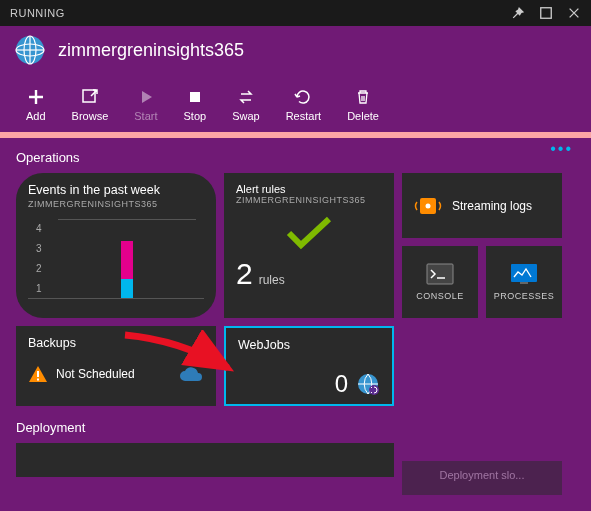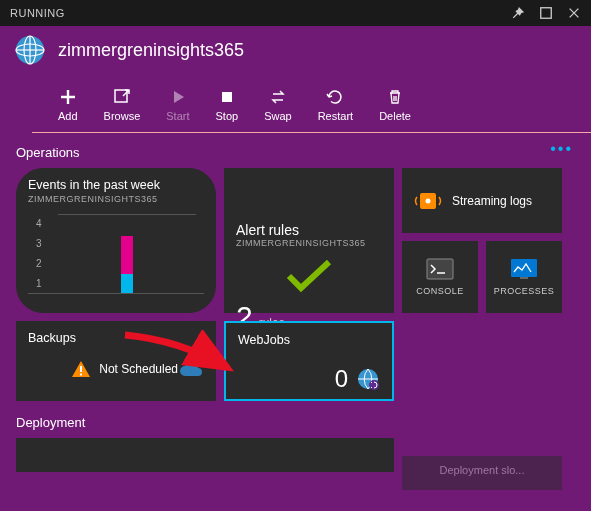--- a/index.html
+++ b/index.html
@@ -7,57 +7,57 @@
 .panel { background: #701a75; width: 100%; height: 100%; position: relative; }
 .header-bar { display: flex; align-items: center; justify-content: space-between; padding: 4px 10px; background: #1a1a1a; height: 26px; }
 .status { font-size: 11px; color: #ccc; letter-spacing: 0.5px; }
 .win-controls { display: flex; gap: 14px; align-items: center; }
 .win-controls svg { width: 14px; height: 14px; }
 .title-row { display: flex; align-items: center; padding: 8px 14px 12px 14px; gap: 12px; }
 .globe-icon { width: 32px; height: 32px; }
 .title-text { display: flex; flex-direction: column; }
 .title-text .name { font-size: 18px; font-weight: 300; color: #fff; }
 .title-text .sub { font-size: 9px; color: #aaa; letter-spacing: 0.8px; margin-top: 1px; }
-.toolbar { display: flex; gap: 2px; padding: 6px 14px 6px 14px; border-bottom: 1px solid #fca5a5; margin-left: 32px; }
+.toolbar { display: flex; gap: 2px; padding: 6px 14px 6px 14px; border-bottom: 6px solid #fca5a5; }
 .tool-btn { display: flex; flex-direction: column; align-items: center; gap: 4px; padding: 4px 12px; cursor: pointer; }
 .tool-btn.disabled { opacity: 0.45; }
 .tool-btn svg { width: 18px; height: 18px; }
 .tool-btn span { font-size: 11px; color: #fff; }
 .section-title { font-size: 13px; color: #fff; padding: 12px 16px 8px 16px; font-weight: 300; }
 .tiles { display: flex; flex-wrap: wrap; gap: 8px; padding: 0 16px; }
 .tile { background: #2a2a2a; padding: 10px 12px; position: relative; }
 .tile-events { width: 200px; height: 145px; border-radius: 27px; }
 .tile-events .t-title { font-size: 12.5px; color: #fff; margin-bottom: 2px; }
 .tile-events .t-sub { font-size: 9px; color: #aaa; letter-spacing: 0.5px; }
 .chart { position: relative; height: 80px; margin-top: 10px; border-bottom: 1px solid #555; }
 .chart .y-axis { position: absolute; left: 8px; top: 0; bottom: 0; display: flex; flex-direction: column; justify-content: space-between; font-size: 10px; color: #aaa; padding: 4px 0; }
 .chart .sepline { position: absolute; left: 30px; right: 8px; top: 0; height: 1px; background: #555; }
 .chart .bars { position: absolute; left: 30px; right: 8px; bottom: 0; top: 4px; display: flex; align-items: flex-end; justify-content: center; }
 .bar { width: 12px; display: flex; flex-direction: column; }
 .bar .seg-top { background: #e3008c; }
 .bar .seg-bot { background: #00b7ed; }
 .tile-alert { width: 170px; height: 145px; }
-.tile-alert .t-title { font-size: 14px; color: #fff; margin-top: 44px; }
+.tile-alert .t-title { font-size: 11px; color: #fff; }
 .tile-alert .t-sub { font-size: 9px; color: #aaa; letter-spacing: 0.5px; }
 .check { margin: 10px auto 6px auto; display: block; width: 50px; height: 36px; }
 .rules-row { display: flex; align-items: baseline; gap: 6px; margin-top: 4px; }
 .rules-row .num { font-size: 30px; font-weight: 300; }
 .rules-row .lbl { font-size: 12px; color: #ccc; }
 .right-col { display: flex; flex-direction: column; gap: 8px; }
 .tile-stream { width: 160px; height: 65px; display: flex; align-items: center; gap: 10px; }
 .stream-icon { width: 28px; height: 24px; }
 .stream-text { font-size: 12px; color: #fff; }
 .small-tiles { display: flex; gap: 8px; }
 .tile-small { width: 76px; height: 72px; display: flex; flex-direction: column; align-items: center; justify-content: center; gap: 6px; }
 .tile-small svg { width: 28px; height: 22px; }
 .tile-small span { font-size: 9px; color: #ccc; letter-spacing: 0.5px; }
 .row2 { display: flex; gap: 8px; padding: 8px 16px 0 16px; }
 .tile-backups { width: 200px; height: 80px; }
 .tile-backups .t-title { font-size: 12.5px; color: #fff; }
-.backup-row { display: flex; align-items: center; justify-content: flex-end; margin-top: 14px; }
+.backup-row { display: flex; align-items: center; justify-content: space-between; margin-top: 14px; }
 .backup-row .left { display: flex; align-items: center; gap: 8px; }
 .warn-icon { width: 20px; height: 20px; }
 .backup-row .txt { font-size: 12px; color: #fff; }
 .cloud-icon { width: 26px; height: 18px; }
 .tile-webjobs { width: 170px; height: 80px; border: 2px solid #00b7ed; }
 .tile-webjobs .t-title { font-size: 12.5px; color: #fff; }
 .webjobs-row { display: flex; align-items: center; justify-content: flex-end; gap: 8px; margin-top: 18px; }
 .webjobs-row .num { font-size: 24px; font-weight: 300; }
 .webjobs-row svg { width: 24px; height: 24px; }
 .deploy-title { font-size: 13px; color: #fff; padding: 14px 16px 8px 16px; font-weight: 300; }

